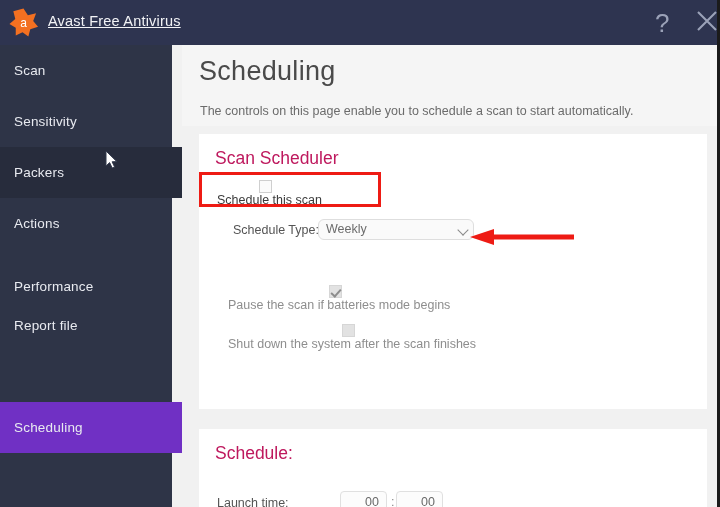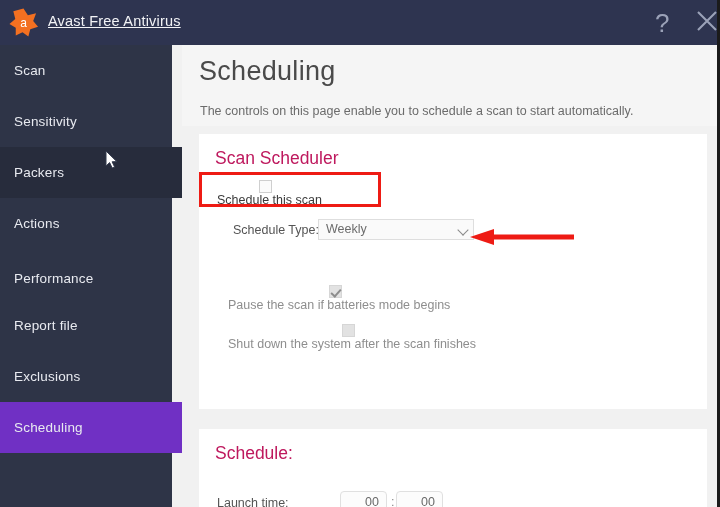--- a/index.html
+++ b/index.html
@@ -169,21 +169,21 @@
     position: absolute;
     font-size: 12.5px;
     color: #545454;
     white-space: nowrap;
   }
   .select {
     position: absolute;
     height: 21px;
     background: #fafafa;
     border: 1px solid #dedede;
-    border-radius: 0;
+    border-radius: 6px;
     box-sizing: border-box;
     font-size: 12.5px;
     color: #6c6c6c;
     padding: 0 18px 0 7px;
     line-height: 19px;
     cursor: pointer;
     white-space: nowrap;
     overflow: hidden;
   }
   .select .chev {
@@ -243,23 +243,22 @@
         <path d="M3 3 L21 21 M21 3 L3 21" stroke="#9ba2b8" stroke-width="2.1" fill="none"></path>
       </svg>
     </div>
   </div>
 
   <div class="sidebar">
     <div class="side-item" style="top:0px">Scan</div>
     <div class="side-item" style="top:51px">Sensitivity</div>
     <div class="side-item hovered" style="top:102px">Packers</div>
     <div class="side-item" style="top:153px">Actions</div>
-    <div class="side-item" style="top:208px">Performance</div>
+    <div class="side-item" style="top:216px">Performance</div>
     <div class="side-item" style="top:255px">Report file</div>
-    <div class="side-item" style="top:306px">Exclusions</div>
     <div class="side-item active" style="top:357px">Scheduling</div>
   </div>
 
   <svg class="cursor" viewBox="0 0 13 19">
     <path d="M1 1 L1 16 L4.6 12.6 L7.2 18 L9.6 16.9 L7.1 11.8 L11.8 11.6 Z" fill="#ffffff" stroke="#333a4d" stroke-width="1"></path>
   </svg>
 
   <div class="main">
 
     <div class="header-band">

